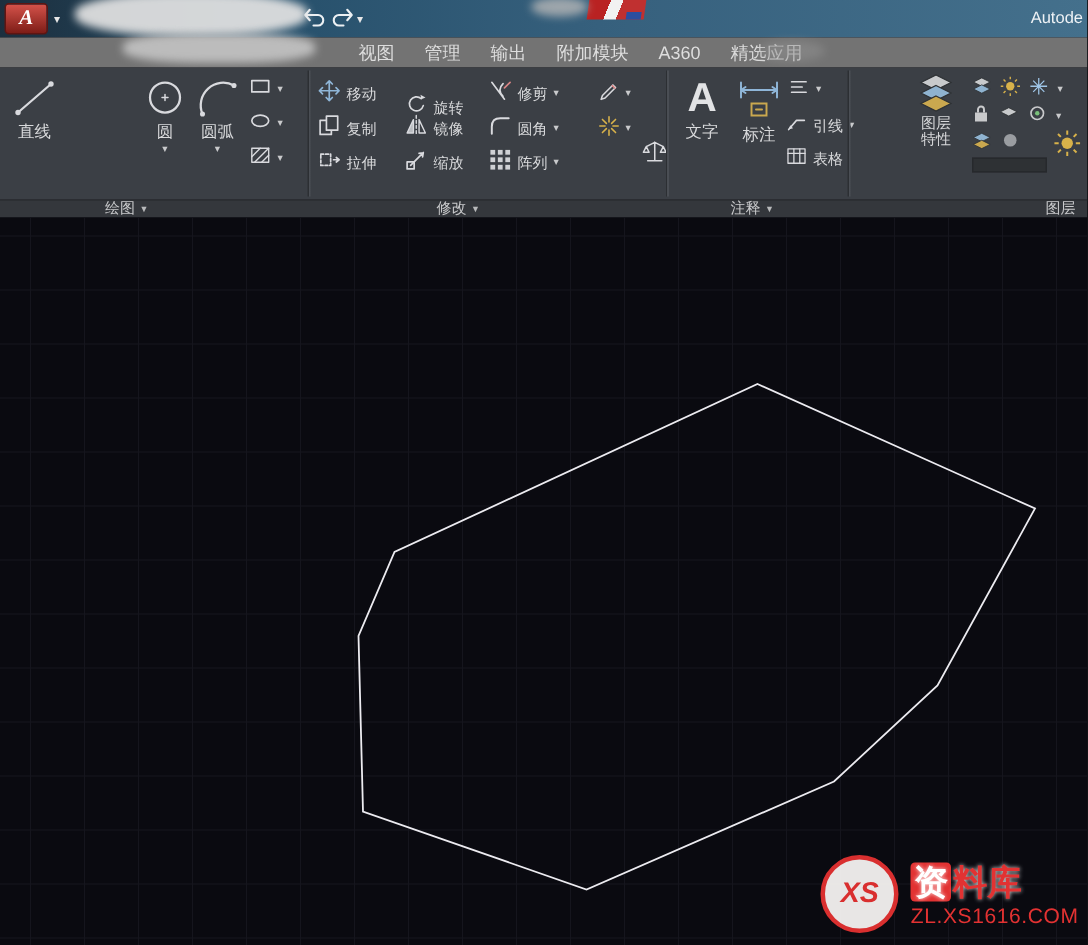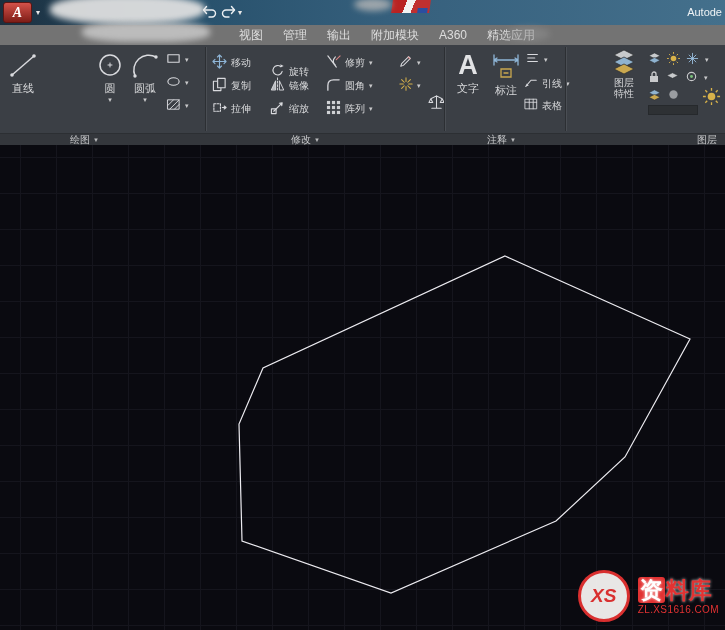--- a/index.html
+++ b/index.html
@@ -65,21 +65,21 @@
 
   
   .watermark{position:absolute;right:6px;bottom:8px;display:flex;align-items:center;gap:8px}
   .wm-circle{width:52px;height:52px;border:3px solid #d92f2f;border-radius:50%;
     background:rgba(252,250,247,.92);color:#d92f2f;font-style:italic;font-weight:bold;
     font-size:19px;display:flex;align-items:center;justify-content:center}
   .wm-col{display:flex;flex-direction:column;align-items:flex-start}
   .wm-title{font-size:23px;font-weight:bold;color:#e23232;line-height:26px;
     text-shadow:0 0 3px rgba(255,255,255,.85)}
   .wm-first{background:#e23232;color:#fff;padding:0 2px;border-radius:3px;margin-right:1px}
-  .wm-url{font-size:10px;color:#e23232;letter-spacing:.4px;margin-top:1px}
+  .wm-url{font-size:14px;color:#e23232;letter-spacing:.4px;margin-top:1px}
 </style>
 </head>
 <body>
 
 <div id="screen">
 
   <div class="titlebar">
     <div class="acad-logo">
       <span>A</span>
     </div>

